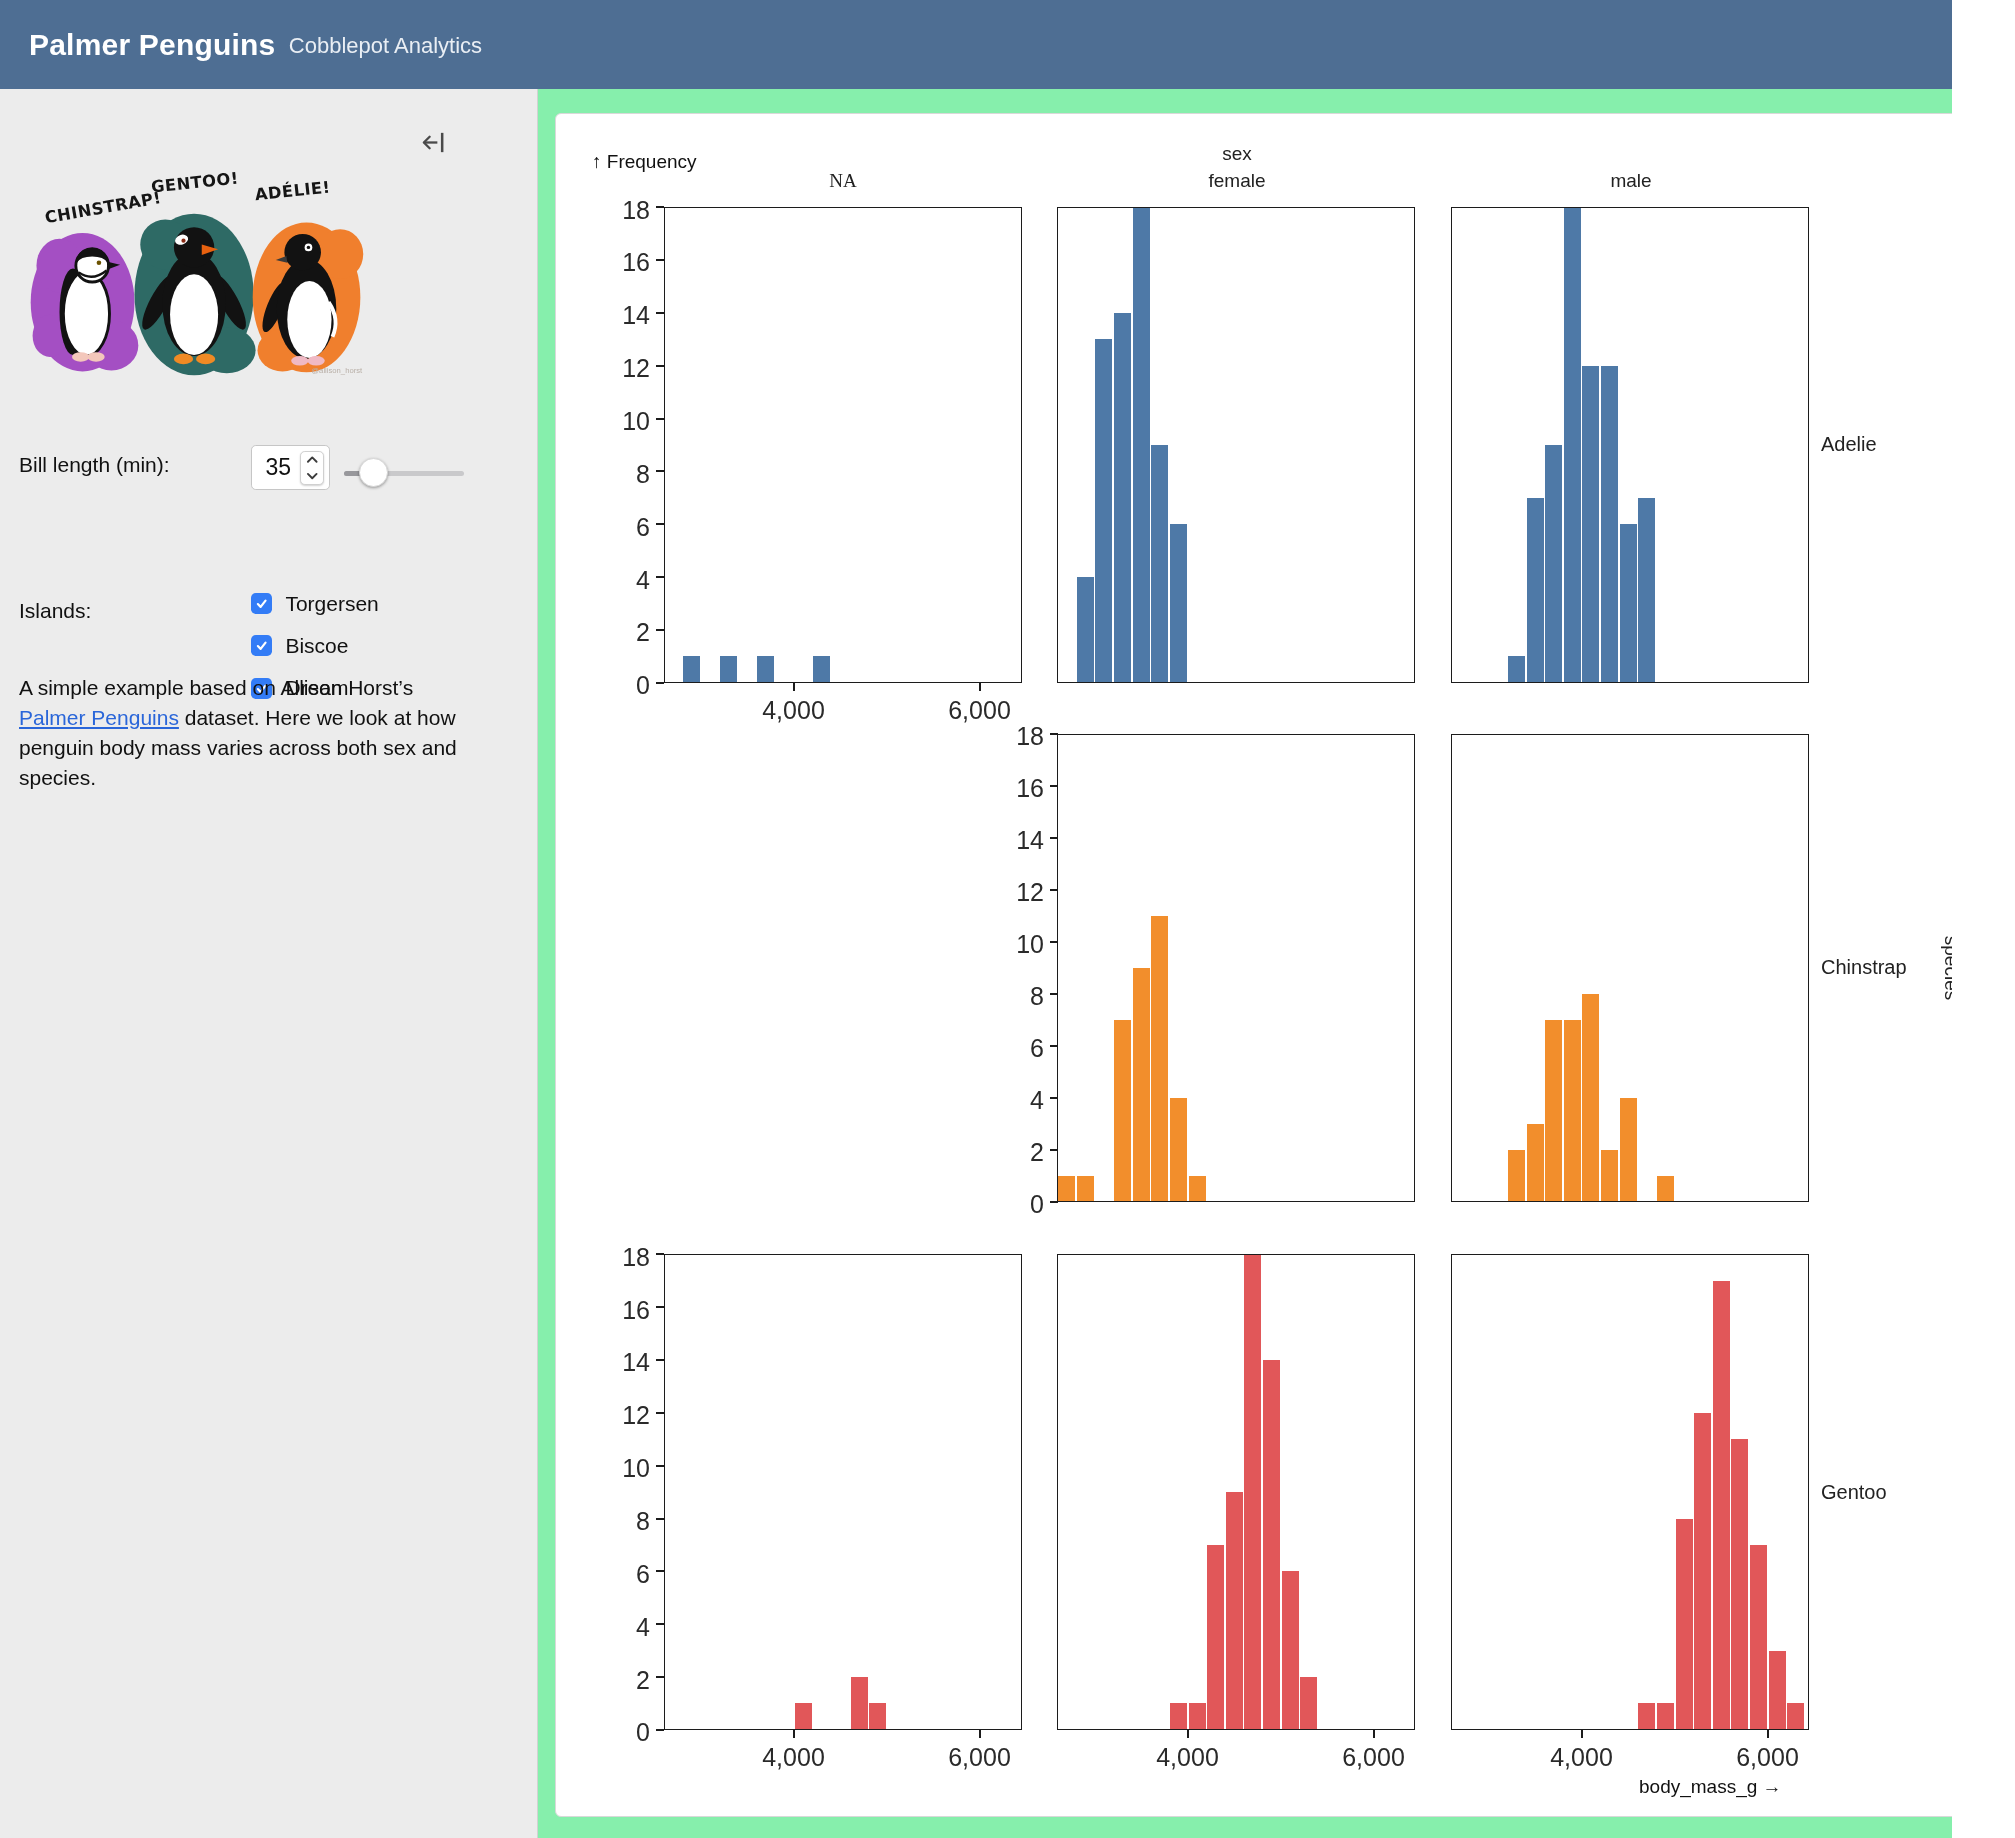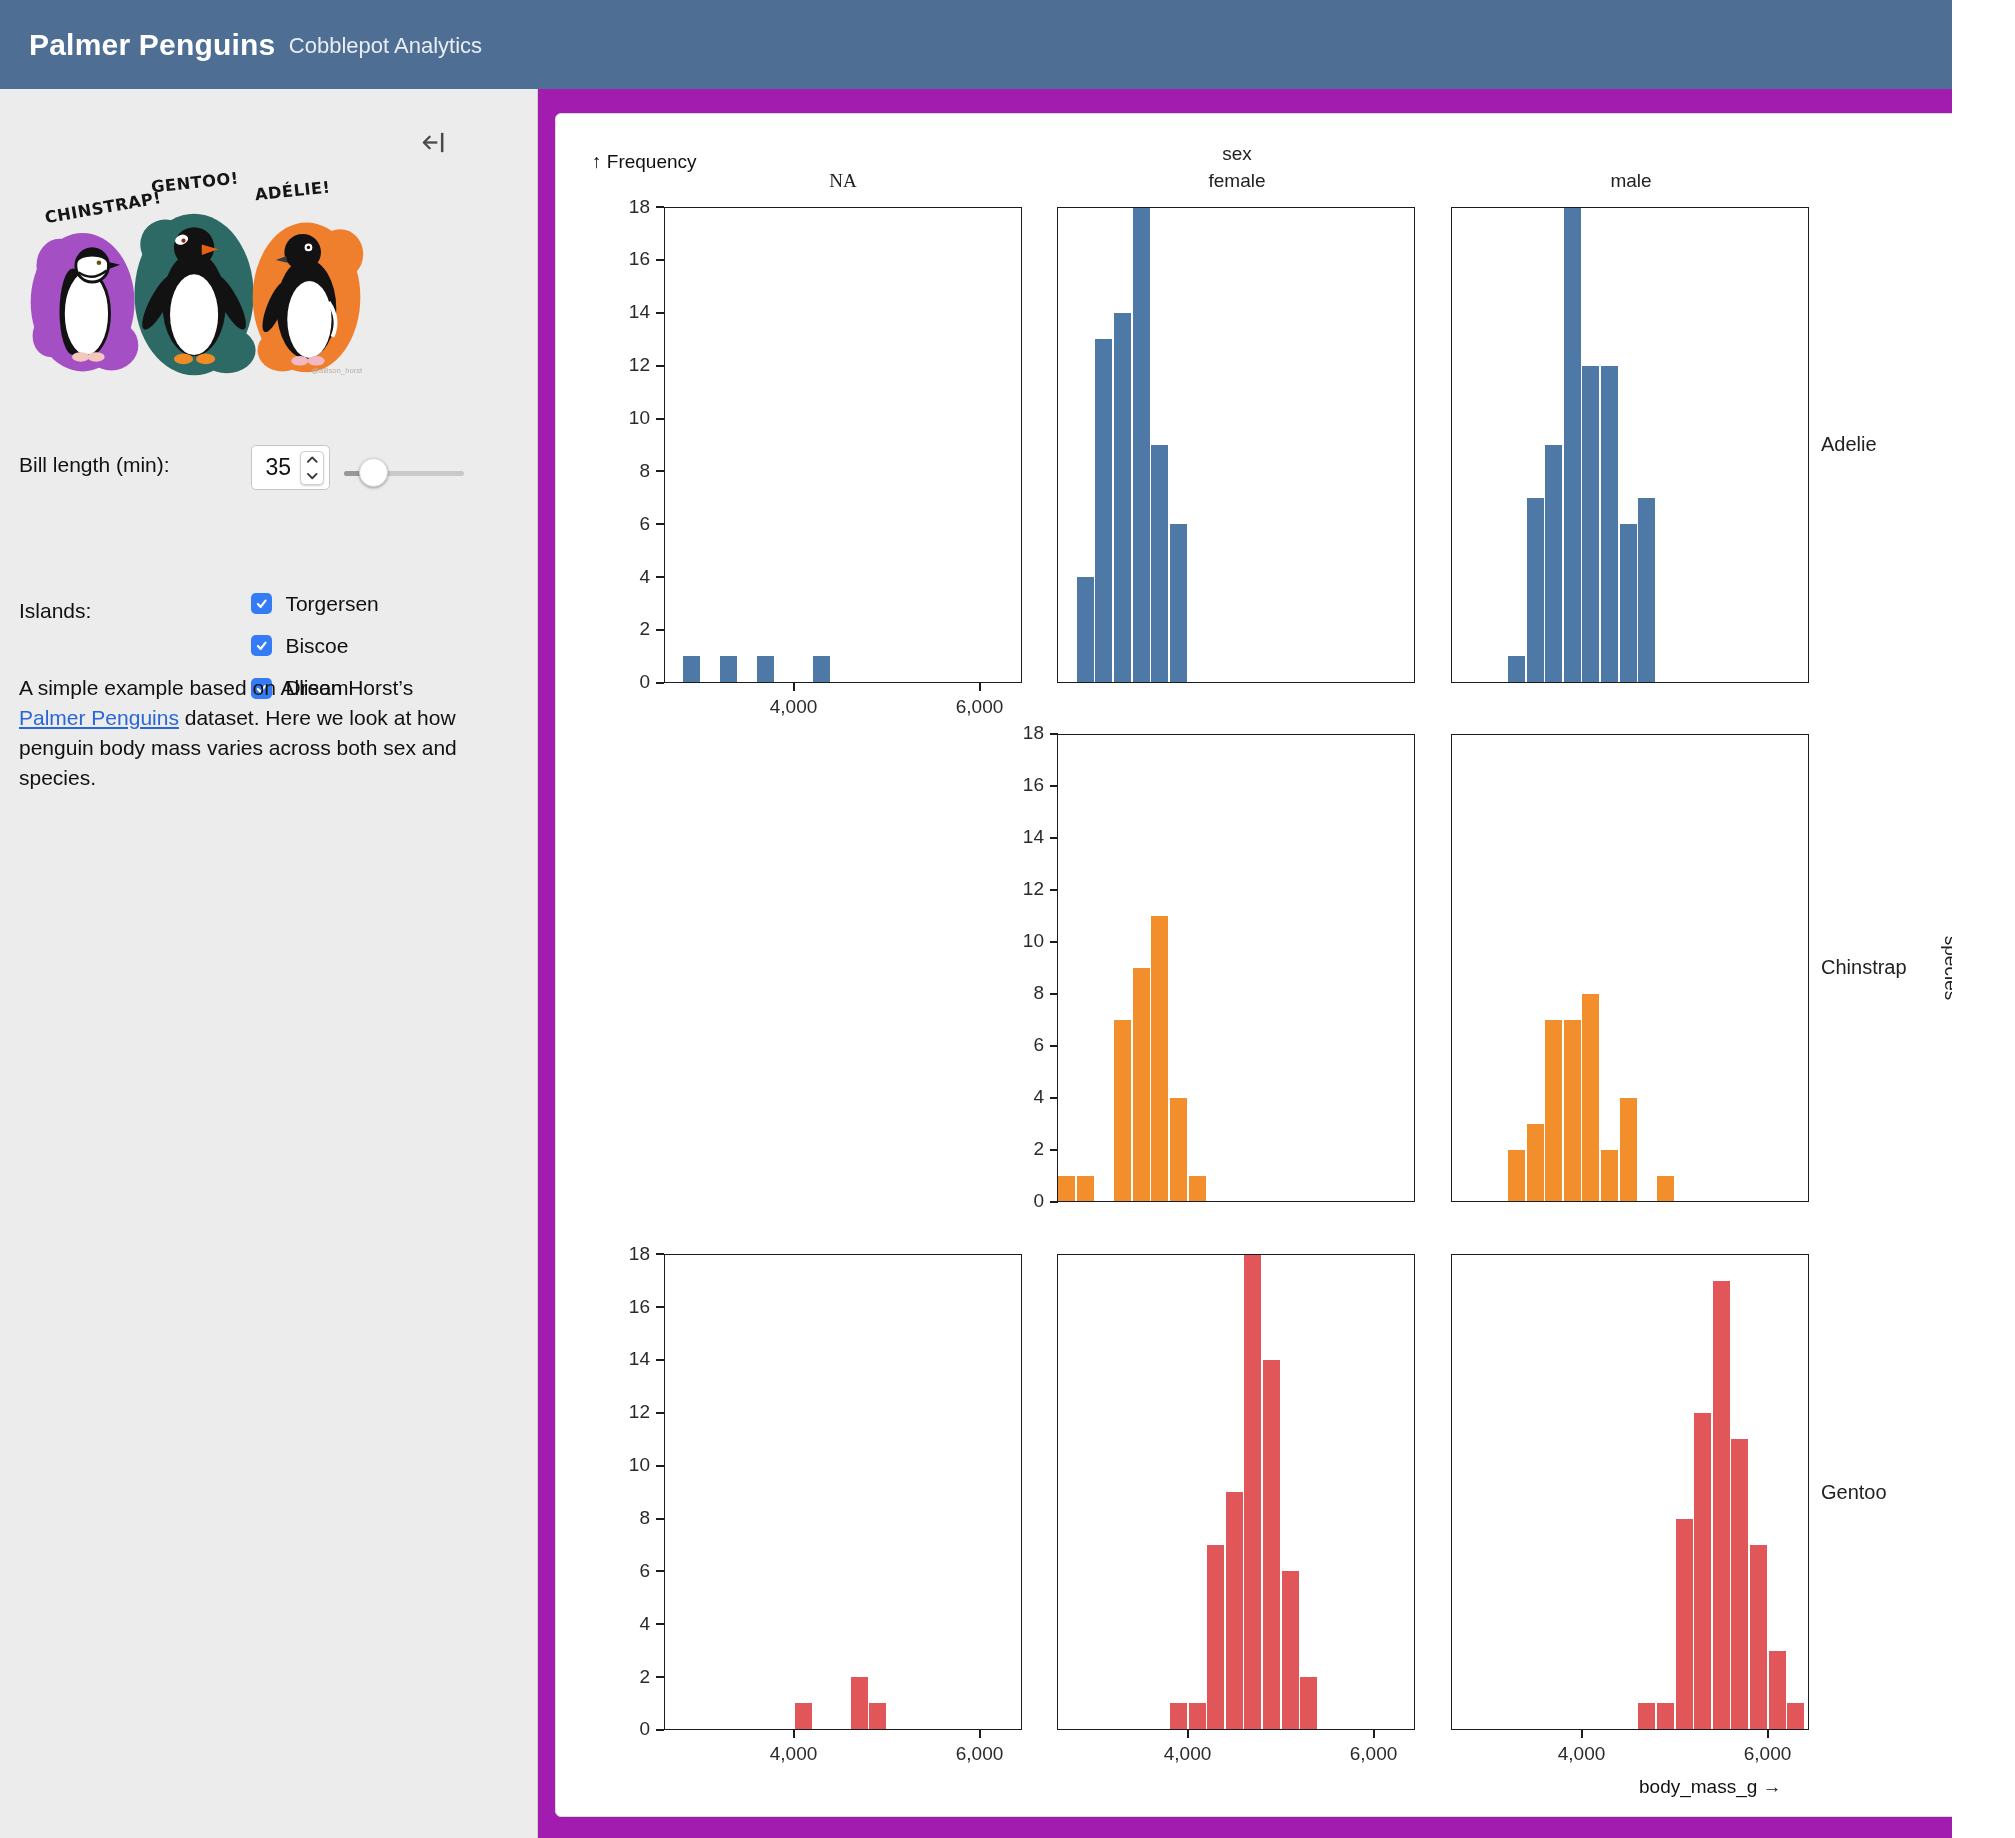--- a/index.html
+++ b/index.html
@@ -1,17 +1,17 @@
 <!DOCTYPE html>
 <html><head>
 <meta charset="utf-8">
 <style>
   html,body{margin:0;padding:0;background:#fff;}
   *{box-sizing:border-box;}
-  .app{position:relative;width:1952px;height:1839px;background:#a21caf;
+  .app{position:relative;width:1952px;height:1839px;background:#86efac;
        font-family:"Liberation Sans","DejaVu Sans",sans-serif;color:#1b1b1b;overflow:hidden;}
 
   
   .navbar{position:absolute;left:0;top:0;width:2016px;height:89px;background:#4e6e93;}
   .nav-title-wrap{position:absolute;left:29px;top:0;height:89px;display:flex;align-items:center;gap:13.4px;}
   .nav-title{font-size:30px;font-weight:700;color:#ffffff;letter-spacing:0.2px;}
   .nav-subtitle{font-size:22px;font-weight:400;color:#e9eef4;position:relative;top:1.9px;}
   .nav-tabs{position:absolute;left:702px;top:0;height:89px;display:flex;}
   .nav-tab{height:89px;display:flex;align-items:center;justify-content:center;
            padding:0 27px;font-size:23px;color:#ffffff;cursor:pointer;}
@@ -48,21 +48,21 @@
   .description a{color:#2a66d9;text-decoration:underline;cursor:pointer;}
 
   
   .card{position:absolute;left:555px;top:113px;width:1435px;height:1704px;background:#fff;
         border:1px solid #d9d9d9;border-radius:6px;}
   .plot-layer{position:absolute;left:0;top:0;width:1435px;height:1704px;}
 
   .facet-frame{position:absolute;border:1.9px solid #1c1c1c;background:transparent;}
   .bar{position:absolute;}
   .tick{position:absolute;background:#1c1c1c;}
-  .tick-label{position:absolute;font-size:19px;color:#2a2a2a;white-space:nowrap;}
+  .tick-label{position:absolute;font-size:25px;color:#2a2a2a;white-space:nowrap;}
   .axis-note{position:absolute;font-size:19px;color:#111;white-space:nowrap;}
   .facet-header{position:absolute;font-size:19px;color:#222;white-space:nowrap;transform:translateX(-50%);}
   .row-label{position:absolute;font-size:20px;color:#222;white-space:nowrap;}
   .v-label{position:absolute;font-size:19px;color:#222;white-space:nowrap;
            transform:translate(-50%,-50%) rotate(90deg);}
 </style>
 </head>
 <body>
 
 <div class="app">

